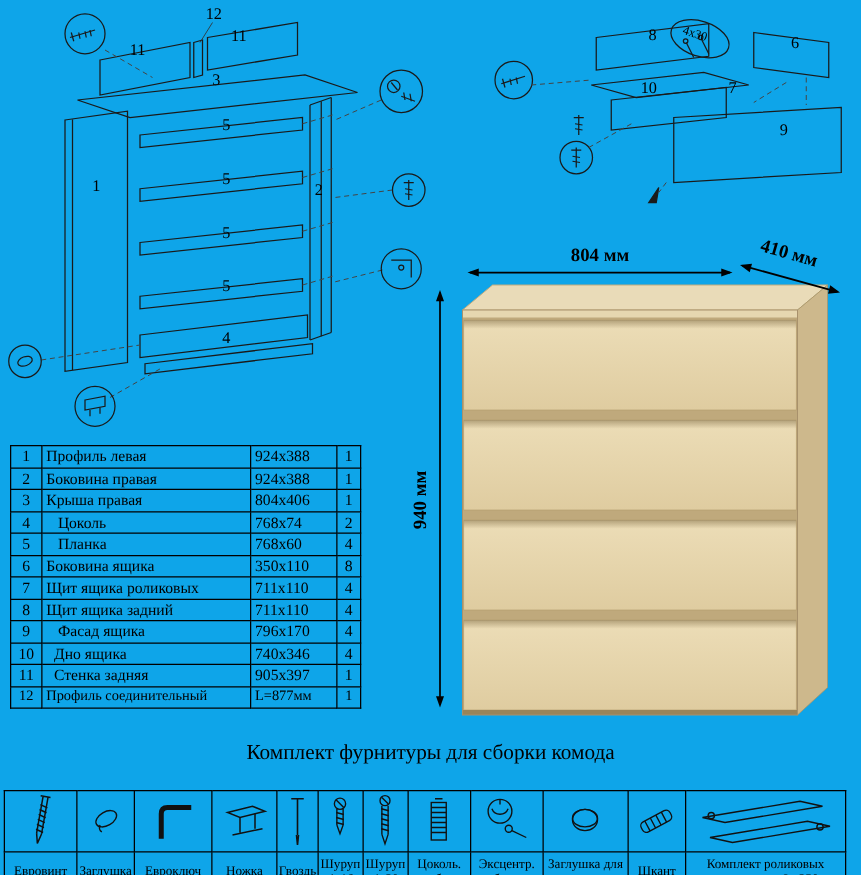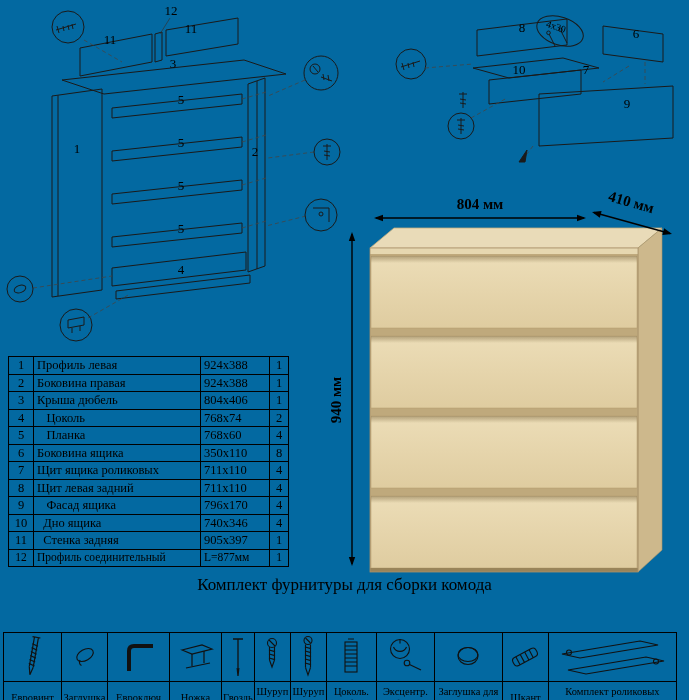--- a/index.html
+++ b/index.html
@@ -1,16 +1,16 @@
 <!DOCTYPE html>
 <html><head>
 <meta charset="utf-8">
 <style>
   html,body{margin:0;padding:0;}
-  .sheet{position:relative;width:689px;height:700px;background:#0369a1;overflow:hidden;
+  .sheet{position:relative;width:689px;height:700px;background:#0ea5e9;overflow:hidden;
          font-family:"Liberation Serif",serif;color:#000;text-decoration:underline;}
   svg{display:block;}
   .abs{position:absolute;}
 
   
   .ln{stroke:#1a1a1a;fill:none;stroke-width:1;}
   .thin{stroke:#333;fill:none;stroke-width:.7;}
   .dash{stroke:#444;fill:none;stroke-width:.8;stroke-dasharray:4 3;}
   .lbl{font:13px "Liberation Serif",serif;fill:#000;text-anchor:middle;stroke:none;}
   .lbl-s{font:10px "Liberation Serif",serif;fill:#000;text-anchor:middle;stroke:none;}
@@ -23,21 +23,21 @@
                font:12.5px "Liberation Serif",serif;}
   .parts-table td{border:1px solid #000;height:16.5px;line-height:1;padding:0 3px;
                   white-space:nowrap;}
   .parts-table .c-num{width:20px;text-align:center;padding:0 2px;}
   .parts-table .c-name{width:160px;}
   .parts-table .c-size{width:62px;text-align:left;}
   .parts-table .c-qty{width:14px;text-align:center;padding:0 2px;}
   .parts-table tr.small td{font-size:11.5px;}
 
   
-  .hw-title{position:absolute;left:0;top:575px;width:689px;text-align:center;
+  .hw-title{position:absolute;left:0;top:592px;width:689px;text-align:center;
             font:17px "Liberation Serif",serif;}
   .hw-table{position:absolute;left:3px;top:598px;border-collapse:collapse;table-layout:fixed;margin-top:34px;}
   .hw-table td{border:1px solid #000;text-align:center;vertical-align:middle;padding:0;overflow:hidden;}
   .hw-table .icon-row td{height:48px;}
   .hw-table .name-row td{height:29px;font:10.5px/1.1 "Liberation Serif",serif;padding:1px 1px;}
   .hw-table .qty-row td{height:18px;font:13.5px "Liberation Serif",serif;}
   .hwicon{display:block;margin:0 auto;}
 </style>
 </head>
 <body>
@@ -260,21 +260,21 @@
         <td class="c-qty">1</td>
       </tr>
       <tr>
         <td class="c-num">2</td>
         <td class="c-name">Боковина правая</td>
         <td class="c-size">924x388</td>
         <td class="c-qty">1</td>
       </tr>
       <tr>
         <td class="c-num">3</td>
-        <td class="c-name">Крыша дюбель</td>
+        <td class="c-name">Крыша правая</td>
         <td class="c-size">804x406</td>
         <td class="c-qty">1</td>
       </tr>
       <tr>
         <td class="c-num">4</td>
         <td class="c-name">&nbsp;&nbsp;&nbsp;Цоколь</td>
         <td class="c-size">768x74</td>
         <td class="c-qty">2</td>
       </tr>
       <tr>
@@ -290,21 +290,21 @@
         <td class="c-qty">8</td>
       </tr>
       <tr>
         <td class="c-num">7</td>
         <td class="c-name">Щит ящика роликовых</td>
         <td class="c-size">711x110</td>
         <td class="c-qty">4</td>
       </tr>
       <tr>
         <td class="c-num">8</td>
-        <td class="c-name">Щит левая задний</td>
+        <td class="c-name">Щит ящика задний</td>
         <td class="c-size">711x110</td>
         <td class="c-qty">4</td>
       </tr>
       <tr>
         <td class="c-num">9</td>
         <td class="c-name">&nbsp;&nbsp;&nbsp;Фасад ящика</td>
         <td class="c-size">796x170</td>
         <td class="c-qty">4</td>
       </tr>
       <tr>

